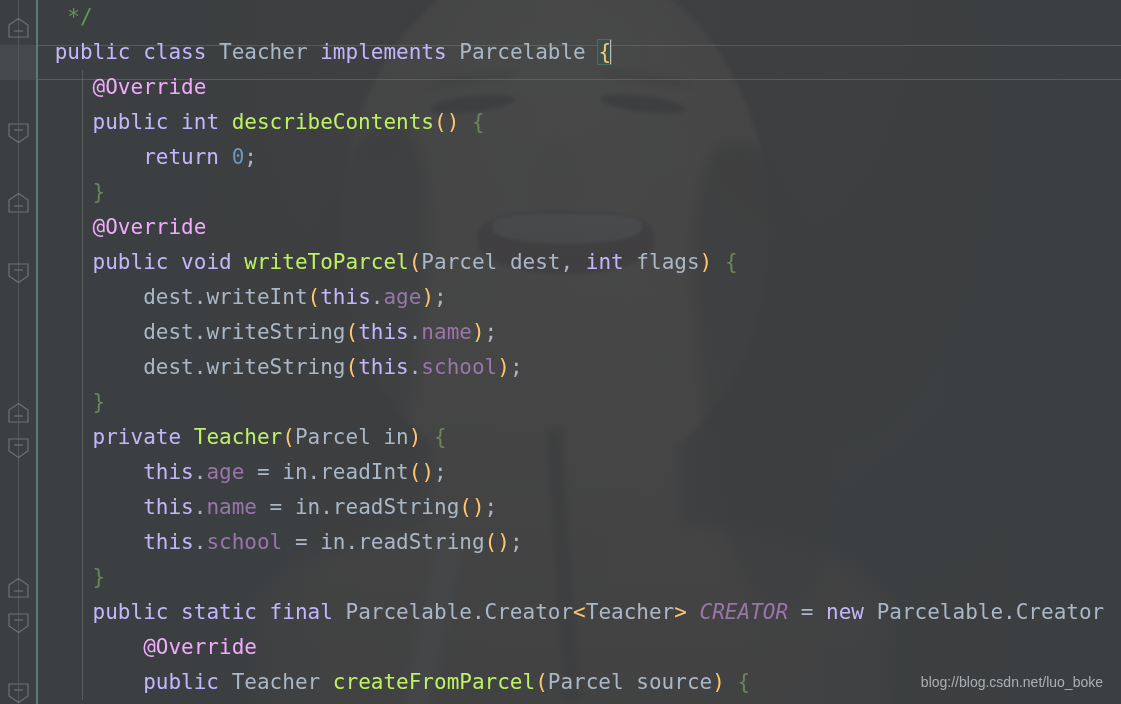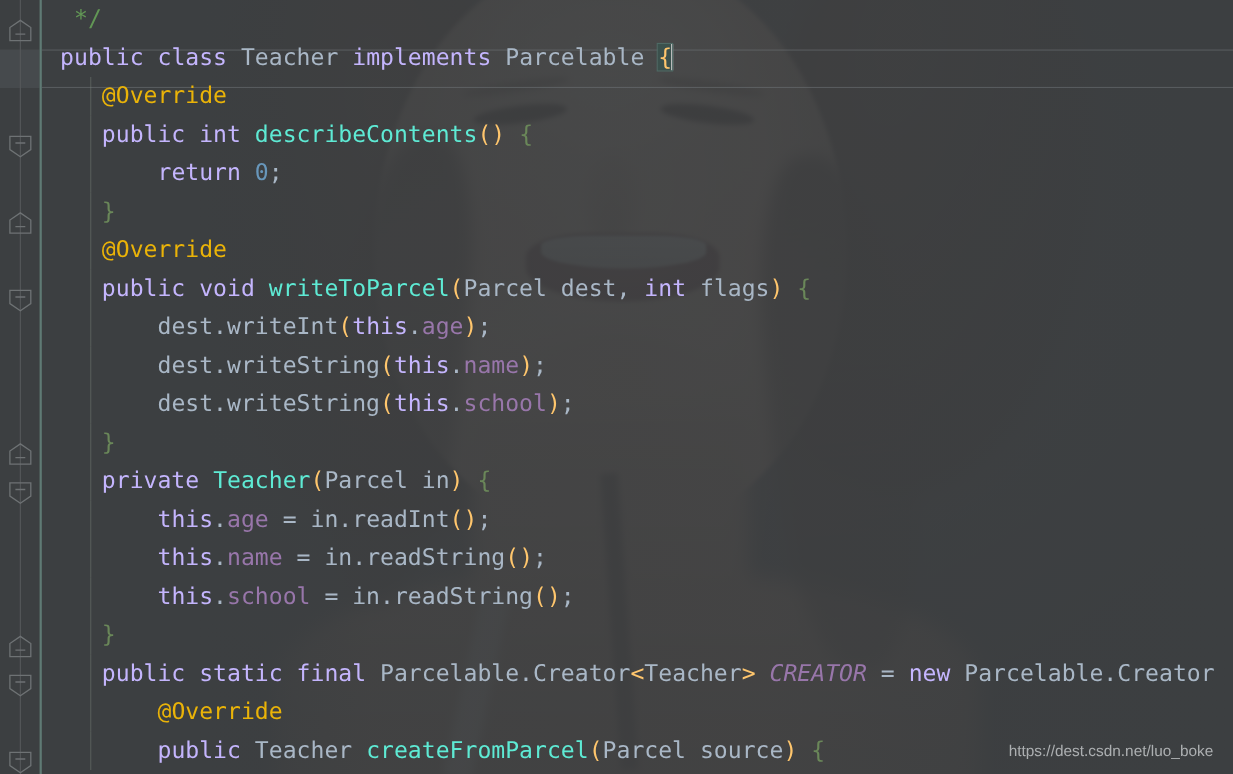--- a/index.html
+++ b/index.html
@@ -265,24 +265,24 @@
     top: 0;
     width: 1px; height: 35px;
     background: rgba(120,128,120,0.45);
   }
   .g1 { left: 44px; }
 
   
   .kw    { color: #c4b5fd; }        
   .id    { color: #a9b7c6; }        
   .type  { color: #a9b7c6; }        
-  .meth  { color: #5eead4; }        
+  .meth  { color: #bef264; }        
   .fld   { color: #9876aa; }        
   .num   { color: #6897bb; }        
-  .ann   { color: #eab308; }        
+  .ann   { color: #f0abfc; }        
   .cmt   { color: #629755; }        
   .br2   { color: #ffc66d; }
   .br3   { color: #6a8759; }
   .punct { color: #a9b7c6; }
   .stat  { color: #9876aa; font-style: italic; }   
 
   
   .bmatch {
     background: #3b514d;
     outline: 1px solid #4e6a65;
@@ -400,14 +400,14 @@
           <line x1="7" y1="8" x2="16" y2="8" stroke="#6e7274" stroke-width="1.2"></line>
         </svg>
       </div>
     </div>
 
   <div id="cur-line-top"></div>
   <div id="cur-line-bot"></div>
 
   <div id="code"><div class="ln"><span class="id">  </span><span class="cmt">*/</span></div><div class="ln"><span class="id"> </span><span class="kw">public</span><span class="id"> </span><span class="kw">class</span><span class="id"> </span><span class="type">Teacher</span><span class="id"> </span><span class="kw">implements</span><span class="id"> </span><span class="type">Parcelable</span><span class="id"> </span><span class="bmatch">{</span><span class="caret"></span></div><div class="ln"><span class="guide g1"></span><span class="id">    </span><span class="ann">@Override</span></div><div class="ln"><span class="guide g1"></span><span class="id">    </span><span class="kw">public</span><span class="id"> </span><span class="kw">int</span><span class="id"> </span><span class="meth">describeContents</span><span class="br2">()</span><span class="id"> </span><span class="br3">{</span></div><div class="ln"><span class="guide g1"></span><span class="id">        </span><span class="kw">return</span><span class="id"> </span><span class="num">0</span><span class="punct">;</span></div><div class="ln"><span class="guide g1"></span><span class="id">    </span><span class="br3">}</span></div><div class="ln"><span class="guide g1"></span><span class="id">    </span><span class="ann">@Override</span></div><div class="ln"><span class="guide g1"></span><span class="id">    </span><span class="kw">public</span><span class="id"> </span><span class="kw">void</span><span class="id"> </span><span class="meth">writeToParcel</span><span class="br2">(</span><span class="type">Parcel</span><span class="id"> </span><span class="id">dest</span><span class="punct">, </span><span class="kw">int</span><span class="id"> </span><span class="id">flags</span><span class="br2">)</span><span class="id"> </span><span class="br3">{</span></div><div class="ln"><span class="guide g1"></span><span class="id">        </span><span class="id">dest</span><span class="punct">.</span><span class="id">writeInt</span><span class="br2">(</span><span class="kw">this</span><span class="punct">.</span><span class="fld">age</span><span class="br2">)</span><span class="punct">;</span></div><div class="ln"><span class="guide g1"></span><span class="id">        </span><span class="id">dest</span><span class="punct">.</span><span class="id">writeString</span><span class="br2">(</span><span class="kw">this</span><span class="punct">.</span><span class="fld">name</span><span class="br2">)</span><span class="punct">;</span></div><div class="ln"><span class="guide g1"></span><span class="id">        </span><span class="id">dest</span><span class="punct">.</span><span class="id">writeString</span><span class="br2">(</span><span class="kw">this</span><span class="punct">.</span><span class="fld">school</span><span class="br2">)</span><span class="punct">;</span></div><div class="ln"><span class="guide g1"></span><span class="id">    </span><span class="br3">}</span></div><div class="ln"><span class="guide g1"></span><span class="id">    </span><span class="kw">private</span><span class="id"> </span><span class="meth">Teacher</span><span class="br2">(</span><span class="type">Parcel</span><span class="id"> </span><span class="id">in</span><span class="br2">)</span><span class="id"> </span><span class="br3">{</span></div><div class="ln"><span class="guide g1"></span><span class="id">        </span><span class="kw">this</span><span class="punct">.</span><span class="fld">age</span><span class="punct"> = </span><span class="id">in</span><span class="punct">.</span><span class="id">readInt</span><span class="br2">()</span><span class="punct">;</span></div><div class="ln"><span class="guide g1"></span><span class="id">        </span><span class="kw">this</span><span class="punct">.</span><span class="fld">name</span><span class="punct"> = </span><span class="id">in</span><span class="punct">.</span><span class="id">readString</span><span class="br2">()</span><span class="punct">;</span></div><div class="ln"><span class="guide g1"></span><span class="id">        </span><span class="kw">this</span><span class="punct">.</span><span class="fld">school</span><span class="punct"> = </span><span class="id">in</span><span class="punct">.</span><span class="id">readString</span><span class="br2">()</span><span class="punct">;</span></div><div class="ln"><span class="guide g1"></span><span class="id">    </span><span class="br3">}</span></div><div class="ln"><span class="guide g1"></span><span class="id">    </span><span class="kw">public</span><span class="id"> </span><span class="kw">static</span><span class="id"> </span><span class="kw">final</span><span class="id"> </span><span class="type">Parcelable</span><span class="punct">.</span><span class="type">Creator</span><span class="br2">&lt;</span><span class="type">Teacher</span><span class="br2">&gt;</span><span class="id"> </span><span class="stat">CREATOR</span><span class="punct"> = </span><span class="kw">new</span><span class="id"> </span><span class="type">Parcelable</span><span class="punct">.</span><span class="type">Creator</span></div><div class="ln"><span class="guide g1"></span><span class="id">        </span><span class="ann">@Override</span></div><div class="ln"><span class="guide g1"></span><span class="id">        </span><span class="kw">public</span><span class="id"> </span><span class="type">Teacher</span><span class="id"> </span><span class="meth">createFromParcel</span><span class="br2">(</span><span class="type">Parcel</span><span class="id"> </span><span class="id">source</span><span class="br2">)</span><span class="id"> </span><span class="br3">{</span></div></div>
 
-  <div id="watermark">https://dest.csdn.net/luo_boke</div>
+  <div id="watermark">blog://blog.csdn.net/luo_boke</div>
 </div>
 
 </body></html>

